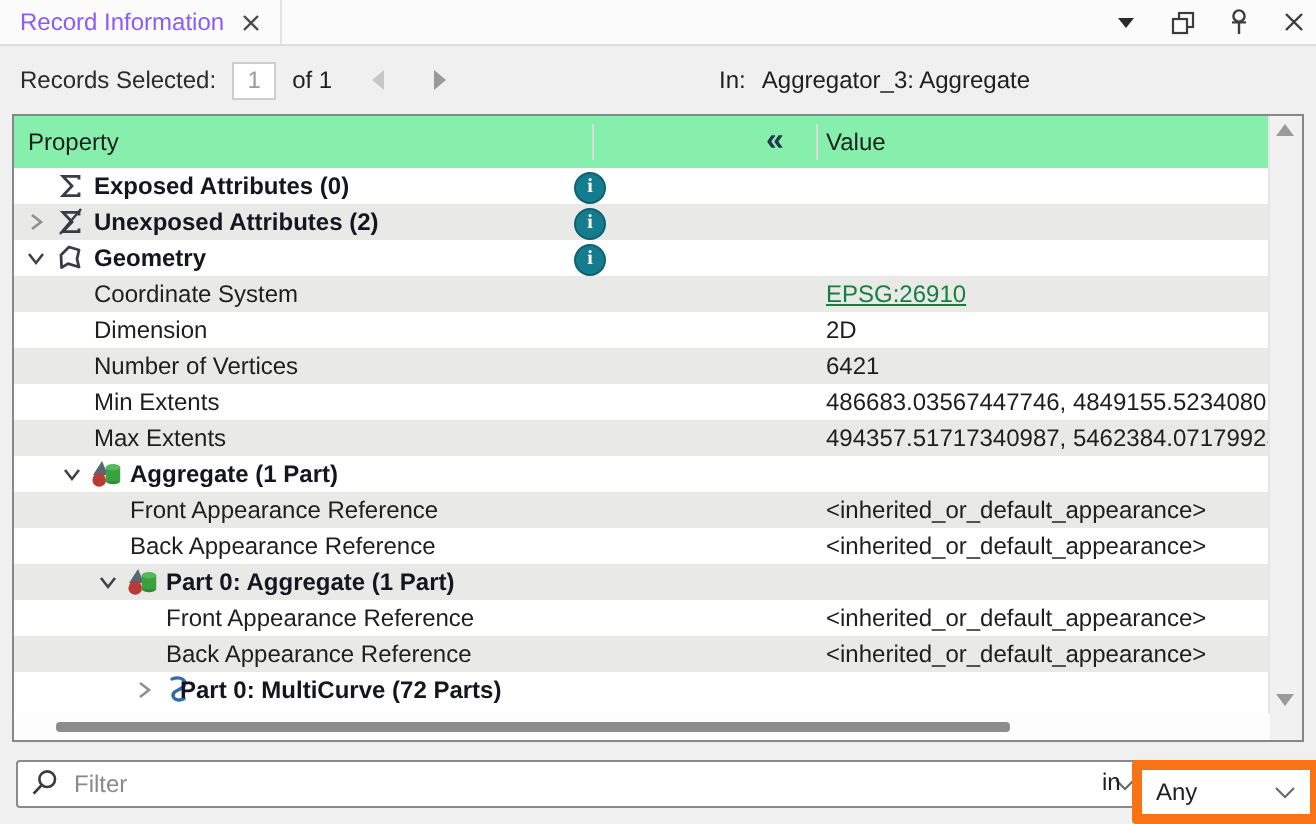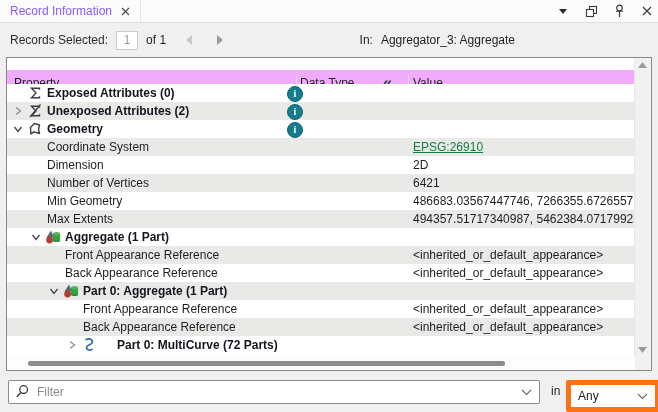--- a/index.html
+++ b/index.html
@@ -21,21 +21,21 @@
   .tb-left{position:absolute;left:10px;top:0;height:34px;display:flex;align-items:center;gap:8px;}
   .rec-label{color:#2b2b2b;}
   .rec-spin{width:20px;height:17px;background:#ffffff;border:1px solid #cdcdcd;color:#9b9b9b;
     text-align:center;line-height:17px;}
   .nav{display:inline-flex;align-items:center;justify-content:center;width:14px;height:14px;margin-left:8px;}
   .tb-right{position:absolute;right:7px;top:0;height:34px;display:flex;align-items:center;gap:8px;margin-left:28px;}
 
   
   .grid{position:absolute;left:6px;top:57px;width:644px;height:312px;background:#ffffff;
     border:1px solid #878787;}
-  .ghead{position:absolute;left:0;top:12px;width:628px;height:26px;background:#f0abfc;}
+  .ghead{position:absolute;left:0;top:0;width:628px;height:26px;background:#86efac;}
   .ghead .hcell{position:absolute;top:0;line-height:26px;color:#1e1e1e;}
   .hsep{position:absolute;top:4px;width:1px;height:18px;background:#dcdcdc;}
   .collapse-btn{position:absolute;top:0;line-height:25px;font-size:16px;font-weight:bold;color:#23384a;
     letter-spacing:-1px;}
   .rows{position:absolute;left:0;top:26px;width:628px;}
   .row{position:relative;width:628px;height:18px;background:#ffffff;}
   .row.alt{background:#e9e9e7;}
   .row .exp{position:absolute;top:4px;width:10px;height:10px;}
   .row .ticon{position:absolute;top:1px;width:16px;height:16px;}
   .row .lbl{position:absolute;top:0;line-height:18px;white-space:nowrap;}
@@ -51,21 +51,21 @@
     border-left:1px solid #e6e6e6;}
   .vs-up{position:absolute;left:3px;top:4px;}
   .vs-down{position:absolute;left:3px;bottom:4px;}
   .hscroll{position:absolute;left:0;bottom:0;width:628px;height:13px;background:#fdfdfd;}
   .hthumb{position:absolute;left:21px;top:4px;width:477px;height:5px;background:#8c8c8c;border-radius:2px;}
   .sb-corner{position:absolute;right:0;bottom:0;width:16px;height:13px;background:#f1f1f1;}
 
   
   .filterbar{position:absolute;left:0;top:371px;width:658px;height:41px;}
   .fcombo{position:absolute;left:8px;top:9px;width:530px;height:22px;background:#ffffff;
-    border:1px solid #8a8a8a;border-radius:2px;}
+    border:1px solid #8a8a8a;border-radius:2px;padding-left:36px;}
   .fmag{position:absolute;left:6px;top:3px;width:15px;height:15px;}
   .fph{position:absolute;left:28px;top:0;line-height:22px;color:#8a8a8a;}
   .fchev{position:absolute;right:7px;top:8px;width:11px;height:7px;}
   .in-label{position:absolute;left:551px;top:9px;line-height:22px;color:#1e1e1e;}
   .scombo{position:absolute;left:566px;top:9px;width:84px;height:22px;background:#ffffff;
     border:5px solid #f97316;border-radius:2px;}
   .sval{position:absolute;left:7px;top:0;line-height:22px;color:#1e1e1e;}
 
   svg{display:block;}
 </style>
@@ -128,21 +128,20 @@
     </div>
     <div class="tb-right">
       <span>In:</span>
       <span>Aggregator_3: Aggregate</span>
     </div>
   </div>
 
   <div class="grid">
     <div class="ghead">
       <span class="hcell" style="left:7px">Property</span>
-      <span class="hcell" style="left:293px">Data Type</span>
       <span class="collapse-btn" style="left:376px">«</span>
       <span class="hcell" style="left:406px">Value</span>
       <span class="hsep" style="left:289px"></span>
       <span class="hsep" style="left:401px"></span>
     </div>
 
     <div class="rows">
         <div class="row">
           <span class="ticon" style="left: 20px;">
             <svg width="16" height="16" viewBox="0 0 16 16">
@@ -187,22 +186,22 @@
         </div>
         <div class="row">
           <span class="lbl" style="left: 40px;">Dimension</span>
           <span class="val">2D</span>
         </div>
         <div class="row alt">
           <span class="lbl" style="left: 40px;">Number of Vertices</span>
           <span class="val">6421</span>
         </div>
         <div class="row">
-          <span class="lbl" style="left: 40px;">Min Geometry</span>
-          <span class="val">486683.03567447746, 7266355.6726557</span>
+          <span class="lbl" style="left: 40px;">Min Extents</span>
+          <span class="val">486683.03567447746, 4849155.5234080</span>
         </div>
         <div class="row alt">
           <span class="lbl" style="left: 40px;">Max Extents</span>
           <span class="val">494357.51717340987, 5462384.071799235</span>
         </div>
         <div class="row">
           <span class="exp" style="left: 24px;">
             <svg width="10" height="10" viewBox="0 0 10 10">
               <polyline points="1.5,3 5,7.5 8.5,3" fill="none" stroke="#41414b" stroke-width="1.3"></polyline>
             </svg>
@@ -255,21 +254,21 @@
           <span class="exp" style="left: 60px;">
             <svg width="10" height="10" viewBox="0 0 10 10">
               <polyline points="3,1.5 7.5,5 3,8.5" fill="none" stroke="#8f8f8f" stroke-width="1.3"></polyline>
             </svg>
           </span>
           <span class="ticon" style="left: 74px;">
             <svg width="16" height="16" viewBox="0 0 16 16">
               <path d="M5,2.5 C9.5,0.8 13,3.5 10.8,6.2 C9.2,8.2 6.2,8 5.6,10 C5,12.6 8.2,13.8 11,12.4" fill="none" stroke="#2f6bad" stroke-width="1.7" stroke-linecap="round"></path>
             </svg>
           </span>
-          <span class="lbl b" style="left: 110px;">Part 0: MultiCurve (72 Parts)</span>
+          <span class="lbl b" style="left: 83px;">Part 0: MultiCurve (72 Parts)</span>
         </div>
       </div>
 
     <div class="vscroll">
       <span class="vs-up">
         <svg width="9" height="6" viewBox="0 0 9 6">
             <polygon points="4.5,0 9,6 0,6" fill="#9a9a9a"></polygon>
           </svg>
       </span>
       <span class="vs-down">

